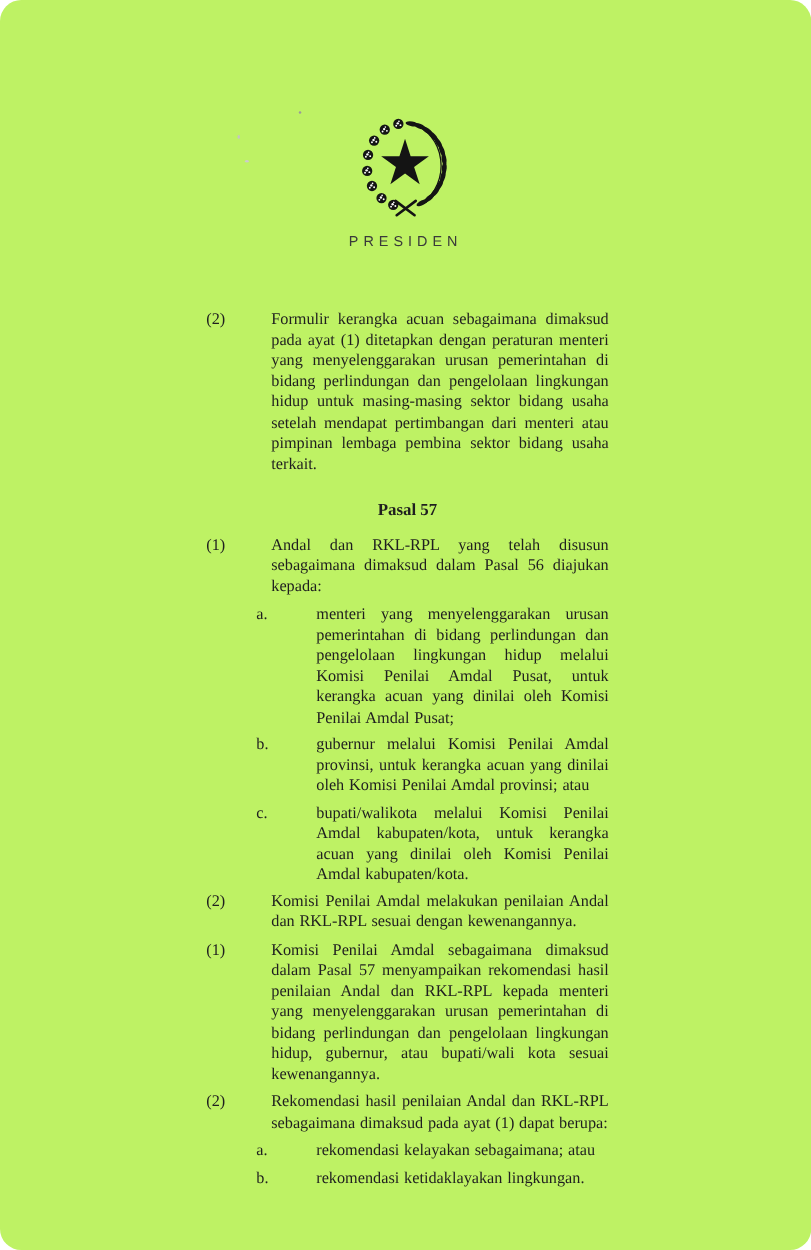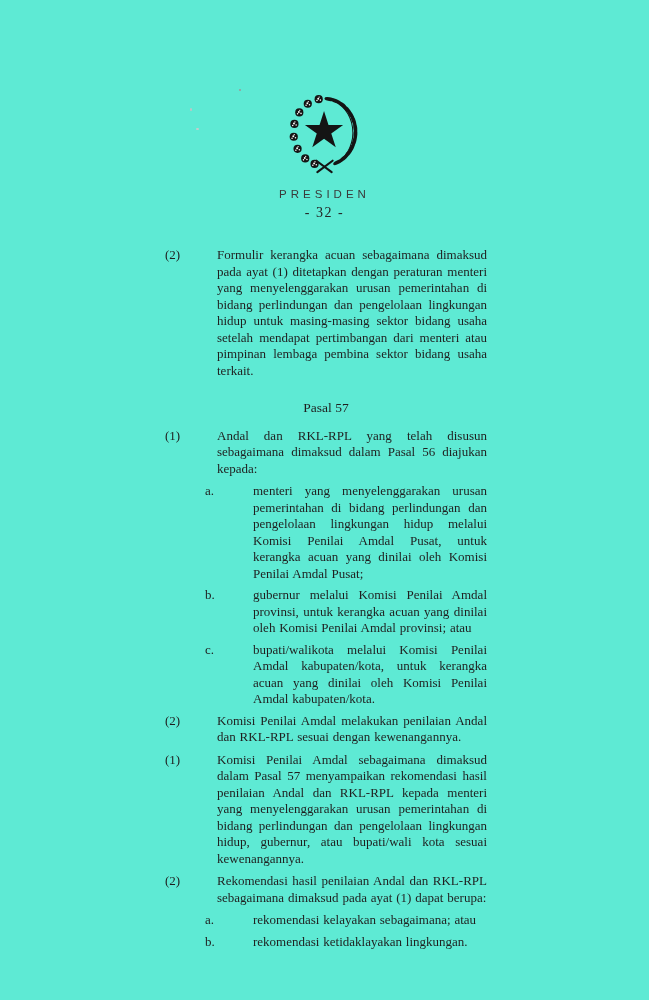--- a/index.html
+++ b/index.html
@@ -3,24 +3,25 @@
 <meta charset="utf-8">
 <style>
   * { box-sizing: border-box; margin: 0; padding: 0; }
   html, body { width: 649px; height: 1000px; }
   body { background: #ffffff; }
 
   .page {
     position: relative;
     width: 649px;
     height: 1000px;
-    background: #5eead4;
+    background: #bef264;
     font-family: "Liberation Serif", serif;
     color: #1f1f1f;
     overflow: hidden;
+    border-radius: 17px;
   }
 
   
   .speck { position: absolute; border-radius: 50%; }
   .s1 { left: 239px; top: 89px;  width: 2px; height: 2px; background: #9a9a9a; }
   .s2 { left: 190px; top: 108px; width: 2px; height: 3px; background: #c4c4c4; }
   .s3 { left: 196px; top: 128px; width: 3px; height: 2px; background: #cccccc; }
 
   
   .letterhead { position: absolute; top: 0; left: 0; right: 0; text-align: center; }
@@ -49,21 +50,21 @@
     width: 322px;
     font-size: 13px;
     line-height: 16.5px;
   }
   .clause { display: flex; margin-bottom: 6px; }
   .num { width: 32px; flex: none; }
   .letter { width: 28px; flex: none; }
   .jtext { flex: 1; text-align: justify; word-spacing: 0.6px; margin-left: 20px; }
   .sub { display: flex; margin-left: 40px; margin-bottom: 5px; }
   .pasal {
-    font-weight: 400;
+    font-weight: 700;
     font-size: 13.5px;
     text-align: center;
     margin: 21px 0 11px 0;
   }
   .gap-lg { margin-top: 20px; }
 
   .catchword {
     position: absolute;
     top: 904px;
     left: 0;
@@ -160,21 +161,20 @@
               <circle r="0.8" cx="1.8" cy="1" fill="#fdfdfb"></circle>
               <circle r="0.8" cx="-1.8" cy="1.5" fill="#fdfdfb"></circle>
               <circle r="0.7" cx="0.5" cy="-2.2" fill="#fdfdfb"></circle>
             </g>
         </g>
 
         <path d="M40,84 L56,72 M55,84 L39,72" stroke="#141414" stroke-width="2.2" stroke-linecap="round" fill="none"></path>
       </svg>
     </div>
     <div class="org1">PRESIDEN</div>
-    <div class="pagenum">- 32 -</div>
   </header>
 
   <main class="doc-body">
 
     <div class="clause">
       <span class="num">(2)</span>
       <span class="jtext">Formulir kerangka acuan sebagaimana dimaksud pada ayat (1) ditetapkan dengan peraturan menteri yang menyelenggarakan urusan pemerintahan di bidang perlindungan dan pengelolaan lingkungan hidup untuk masing-masing sektor bidang usaha setelah mendapat pertimbangan dari menteri atau pimpinan lembaga pembina sektor bidang usaha terkait.</span>
     </div>
 
     <h2 class="pasal">Pasal 57</h2>

